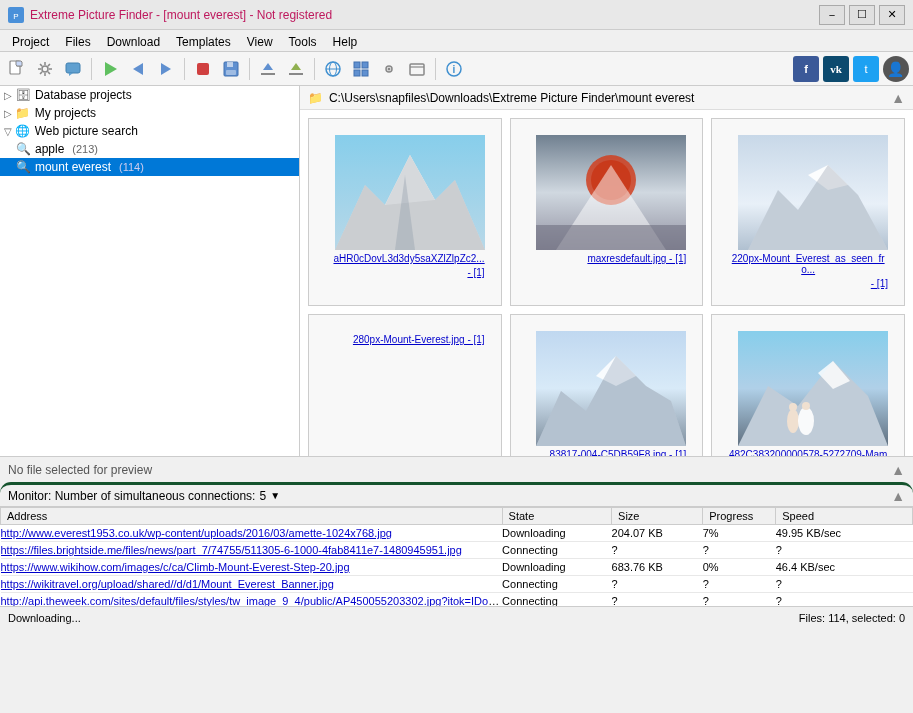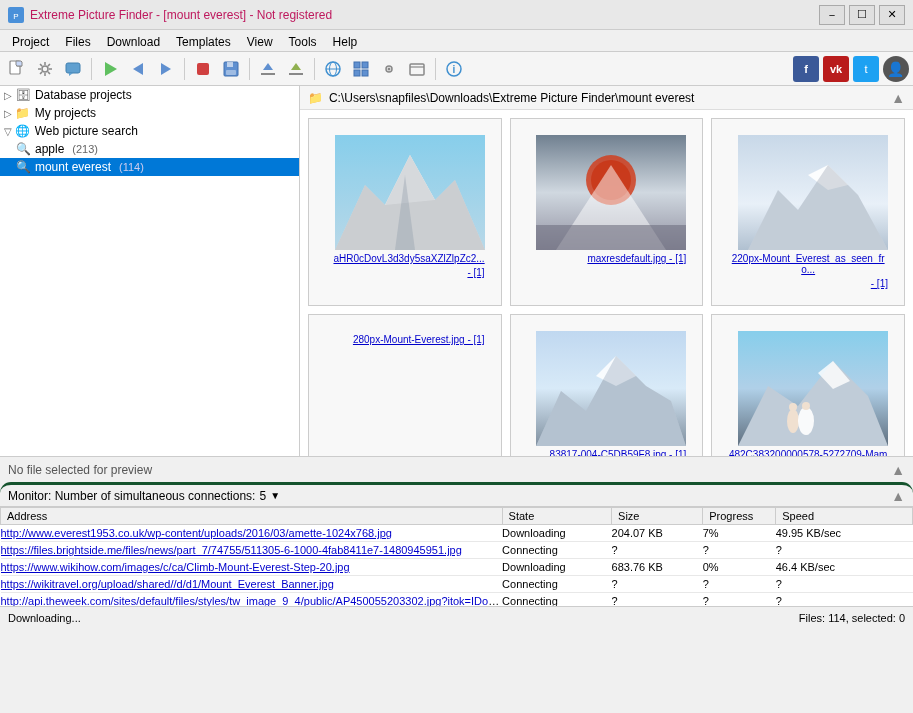--- a/index.html
+++ b/index.html
@@ -17,21 +17,21 @@
     #menu-bar { background: #f0f0f0; height: 22px; display: flex; align-items: flex-end; padding: 0 4px; border-bottom: 1px solid #ccc; }
     .menu-item { padding: 2px 8px; cursor: pointer; font-size: 12px; }
 
     
     #toolbar { background: #f5f5f5; height: 34px; display: flex; align-items: center; padding: 0 4px; border-bottom: 1px solid #ccc; gap: 2px; }
     .toolbar-btn { width: 26px; height: 26px; border: 1px solid transparent; background: transparent; cursor: pointer; display: flex; align-items: center; justify-content: center; font-size: 14px; border-radius: 2px; }
     .toolbar-sep { width: 1px; height: 22px; background: #ccc; margin: 0 3px; }
     .toolbar-right { margin-left: auto; display: flex; gap: 4px; }
     .social-btn { width: 26px; height: 26px; border: none; cursor: pointer; display: flex; align-items: center; justify-content: center; font-size: 13px; border-radius: 3px; color: white; }
     .social-fb { background: #3b5998; }
-    .social-vk { background: #b91c1c; }
+    .social-vk { background: #0c4a6e; font-family: Liberation Serif, serif; }
     .social-tw { background: #1da1f2; }
     .social-user { background: #555; border-radius: 50%; }
 
     
     #main { display: flex; height: calc(713px - 30px - 22px - 34px - 24px - 26px - 100px); min-height: 0; }
 
     
     #sidebar { width: 300px; border-right: 1px solid #ccc; background: #fff; overflow-y: auto; flex-shrink: 0; }
     .tree-item { padding: 2px 4px; cursor: pointer; display: flex; align-items: center; gap: 4px; white-space: nowrap; }
     .tree-item.selected { background: #0078d7; color: white; }

